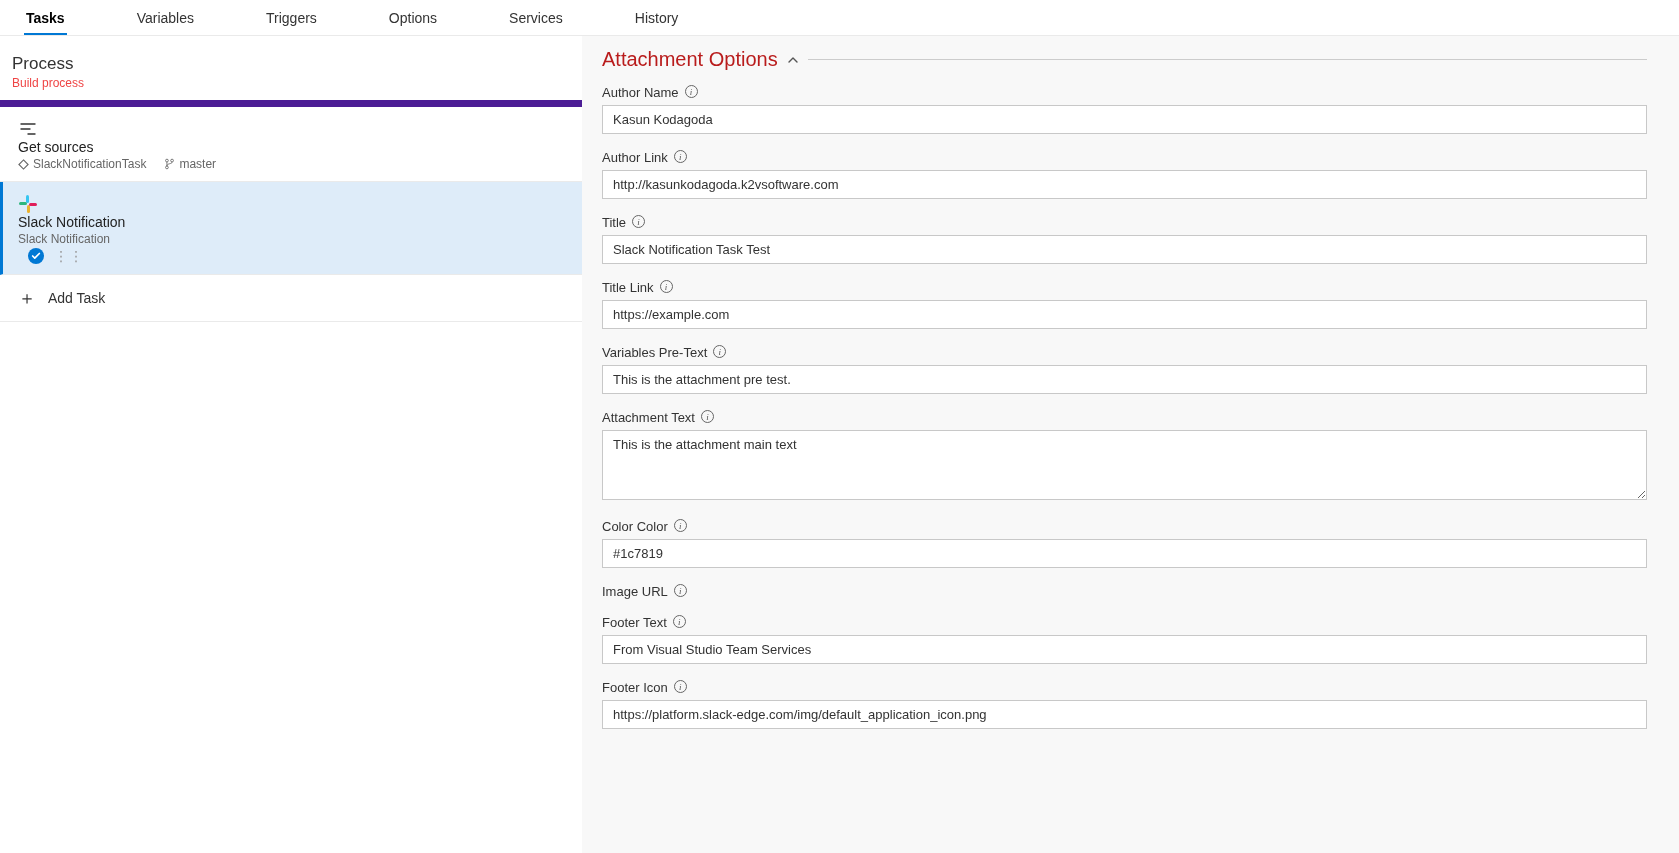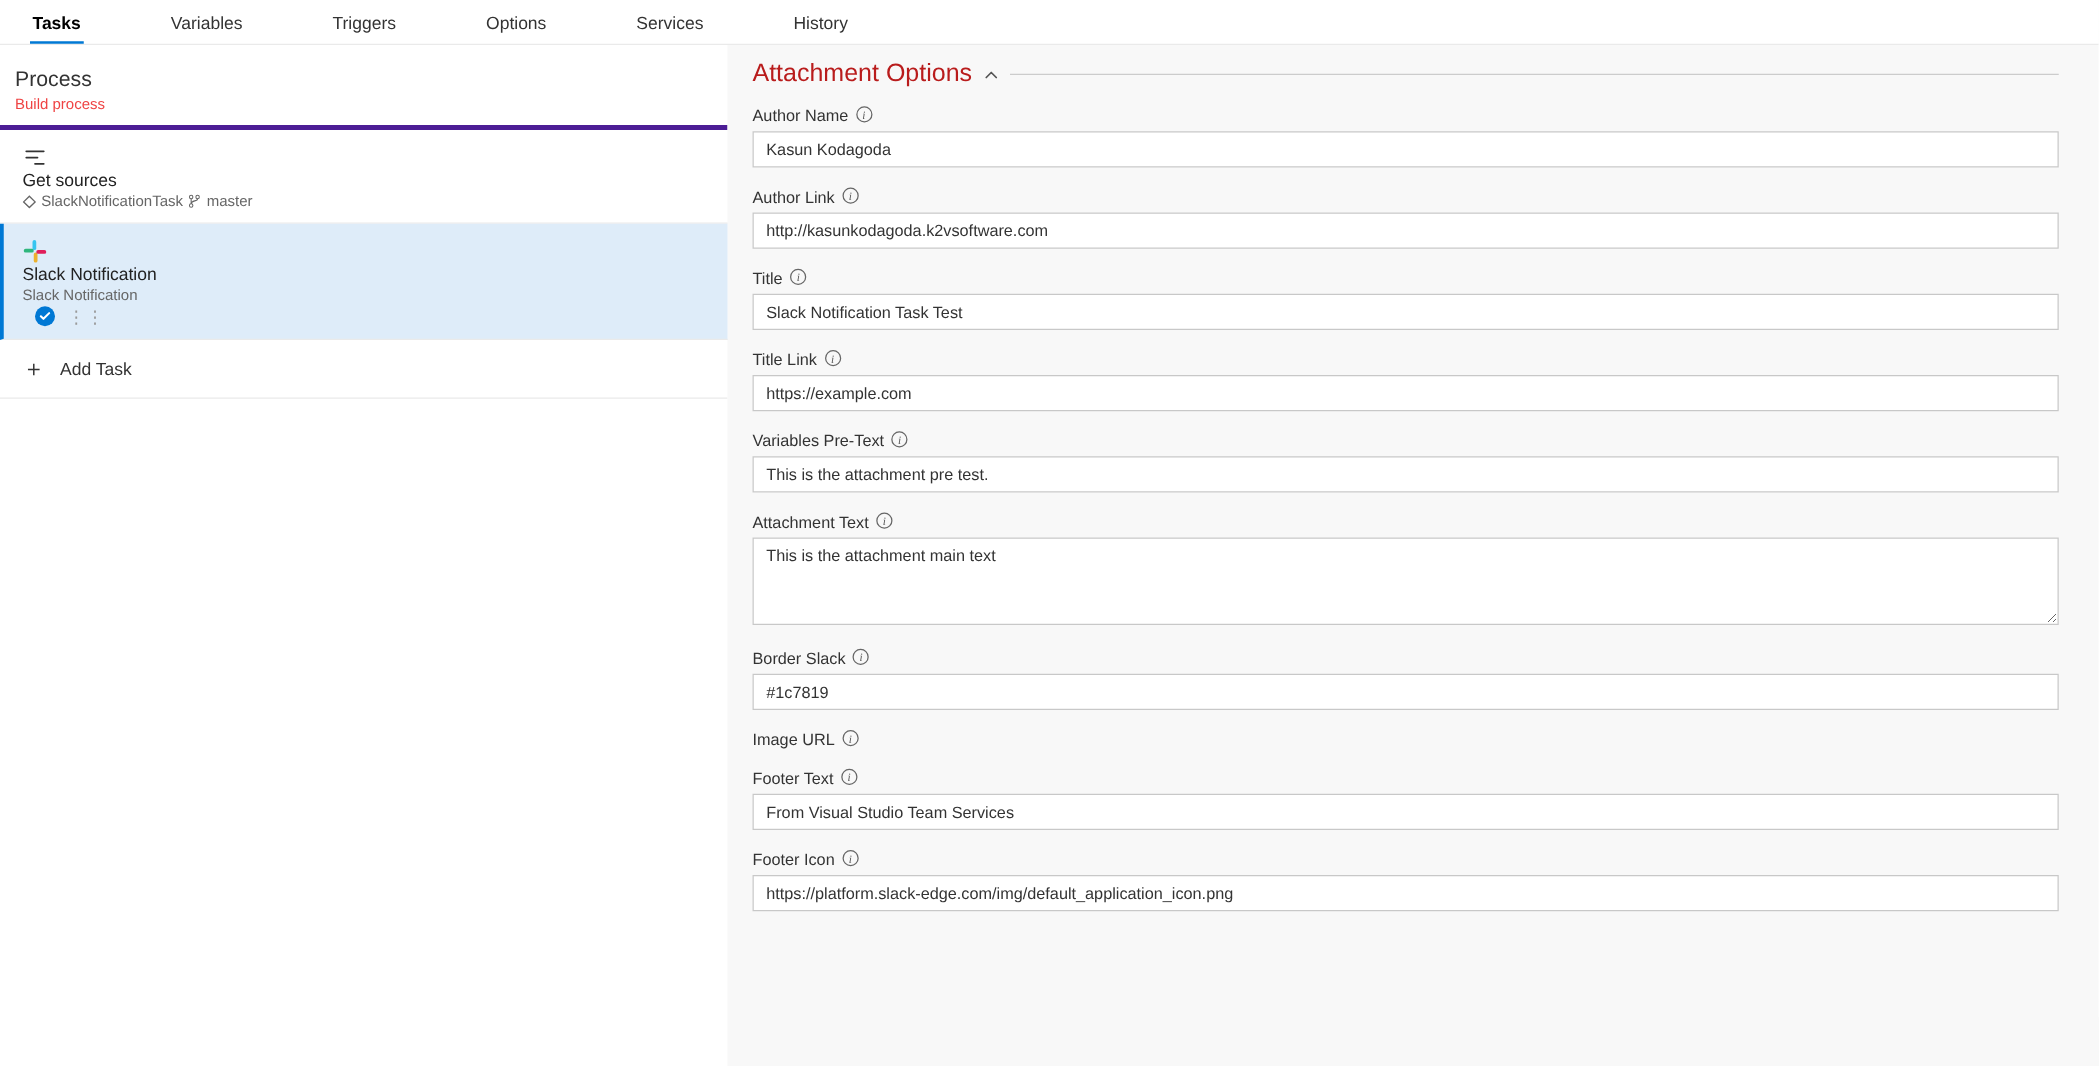--- a/index.html
+++ b/index.html
@@ -56,21 +56,21 @@
   .right-pane {
     flex: 1;
     background: #f8f8f8;
     overflow-y: auto;
     padding: 12px 32px 20px 20px;
   }
 
   
   .proc-header {
     padding: 18px 12px 10px;
-    border-bottom: 4px solid #4c1d95;
+    border-bottom: 7px solid #4c1d95;
   }
   .proc-title { font-size: 17px; color: #333; }
   .proc-sub { font-size: 12px; color: #ef4444; margin-top: 2px; }
 
   
   .row {
     display: flex;
     align-items: flex-start;
     padding: 10px 10px 10px 18px;
     border-bottom: 1px solid #eaeaea;
@@ -83,21 +83,21 @@
     margin-right: 12px;
     margin-top: 2px;
     flex-shrink: 0;
     display: flex; align-items: center; justify-content: center;
     color: #333;
   }
   .row-body { flex: 1; }
   .row-title { font-size: 14px; color: #222; }
   .row-sub {
     font-size: 12px; color: #666;
-    display: flex; gap: 4px; align-items: center;
+    display: flex; gap: 18px; align-items: center;
     margin-top: 2px;
   }
   .row-sub .sub-item { display: inline-flex; align-items: center; gap: 4px; }
 
   .row.selected {
     background: #deecf9;
     border-left: 3px solid #0078d4;
     padding-left: 15px;
   }
 
@@ -296,21 +296,21 @@
     <div class="form-group">
       <div class="form-label">
         <span>Attachment Text</span>
         <span class="info-icon">i</span>
       </div>
       <textarea class="form-textarea" style="">This is the attachment main text</textarea>
     </div>
 
     <div class="form-group">
       <div class="form-label">
-        <span>Border Slack</span>
+        <span>Color Color</span>
         <span class="info-icon">i</span>
       </div>
       <input class="form-input" type="text" value="#1c7819" style="">
     </div>
 
     <div class="form-group">
       <div class="form-label">
         <span>Image URL</span>
         <span class="info-icon">i</span>
       </div>

